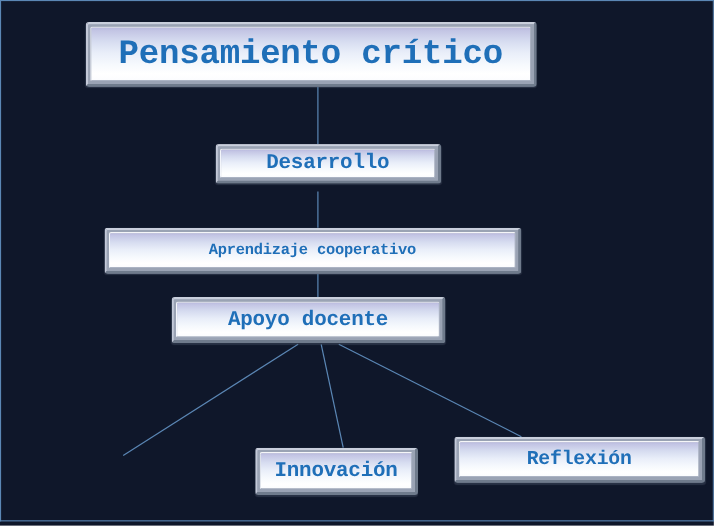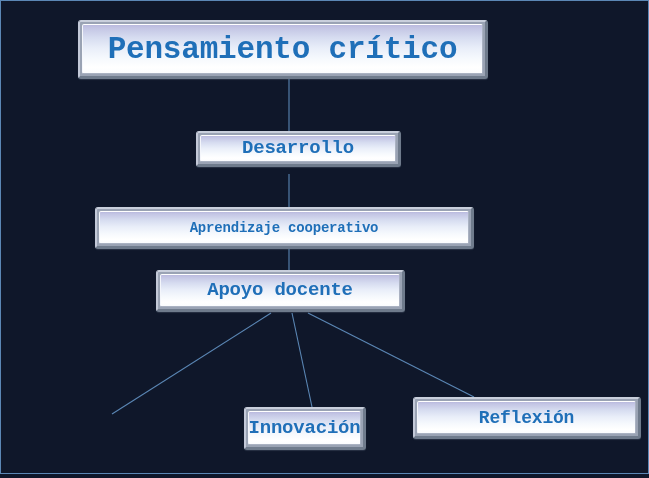--- a/index.html
+++ b/index.html
@@ -86,21 +86,21 @@
 
   #node-aprendizaje { left: 95px;  top: 207px; width: 379px; height: 42px; }
   #node-aprendizaje .node-label { font-size: 14px; }
 
   #node-apoyo       { left: 156px; top: 270px; width: 249px; height: 42px; }
   #node-apoyo .node-label { font-size: 19px; }
 
   #node-creatividad { left: 16px;  top: 414px; width: 157px; height: 43px; }
   #node-creatividad .node-label { font-size: 19px; }
 
-  #node-innovacion  { left: 244px; top: 407px; width: 122px; height: 43px; }
+  #node-innovacion  { left: 232px; top: 407px; width: 148px; height: 43px; }
   #node-innovacion .node-label { font-size: 19px; }
 
   #node-reflexion   { left: 413px; top: 397px; width: 228px; height: 42px; }
   #node-reflexion .node-label { font-size: 18px; }
 </style>
 </head>
 <body>
 
 <div id="canvas">
 

